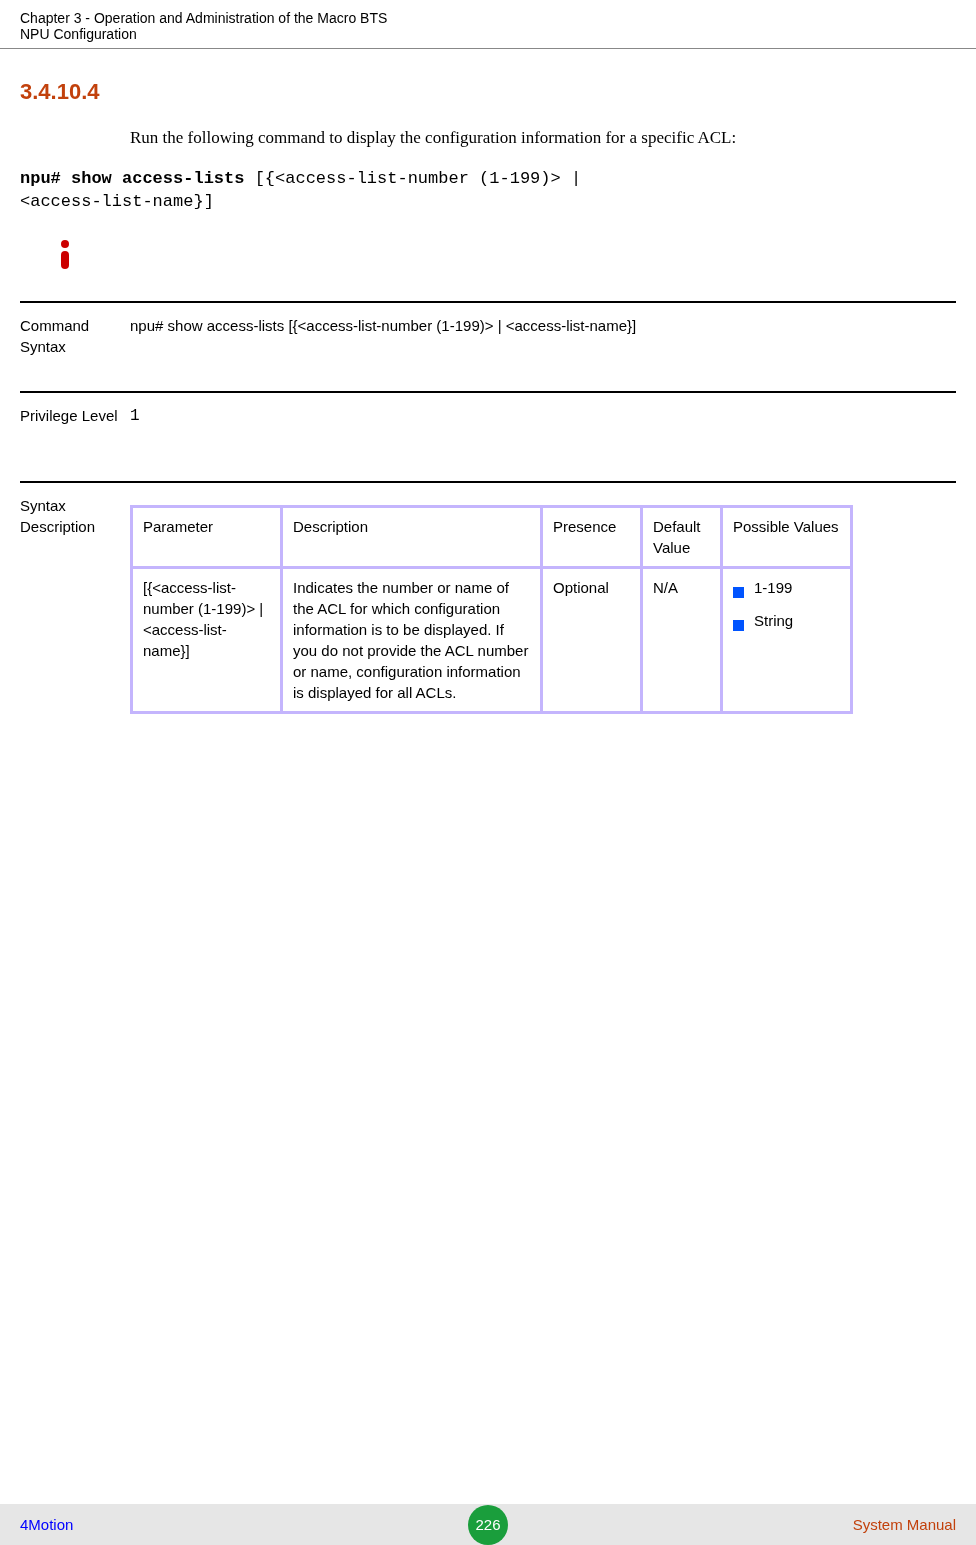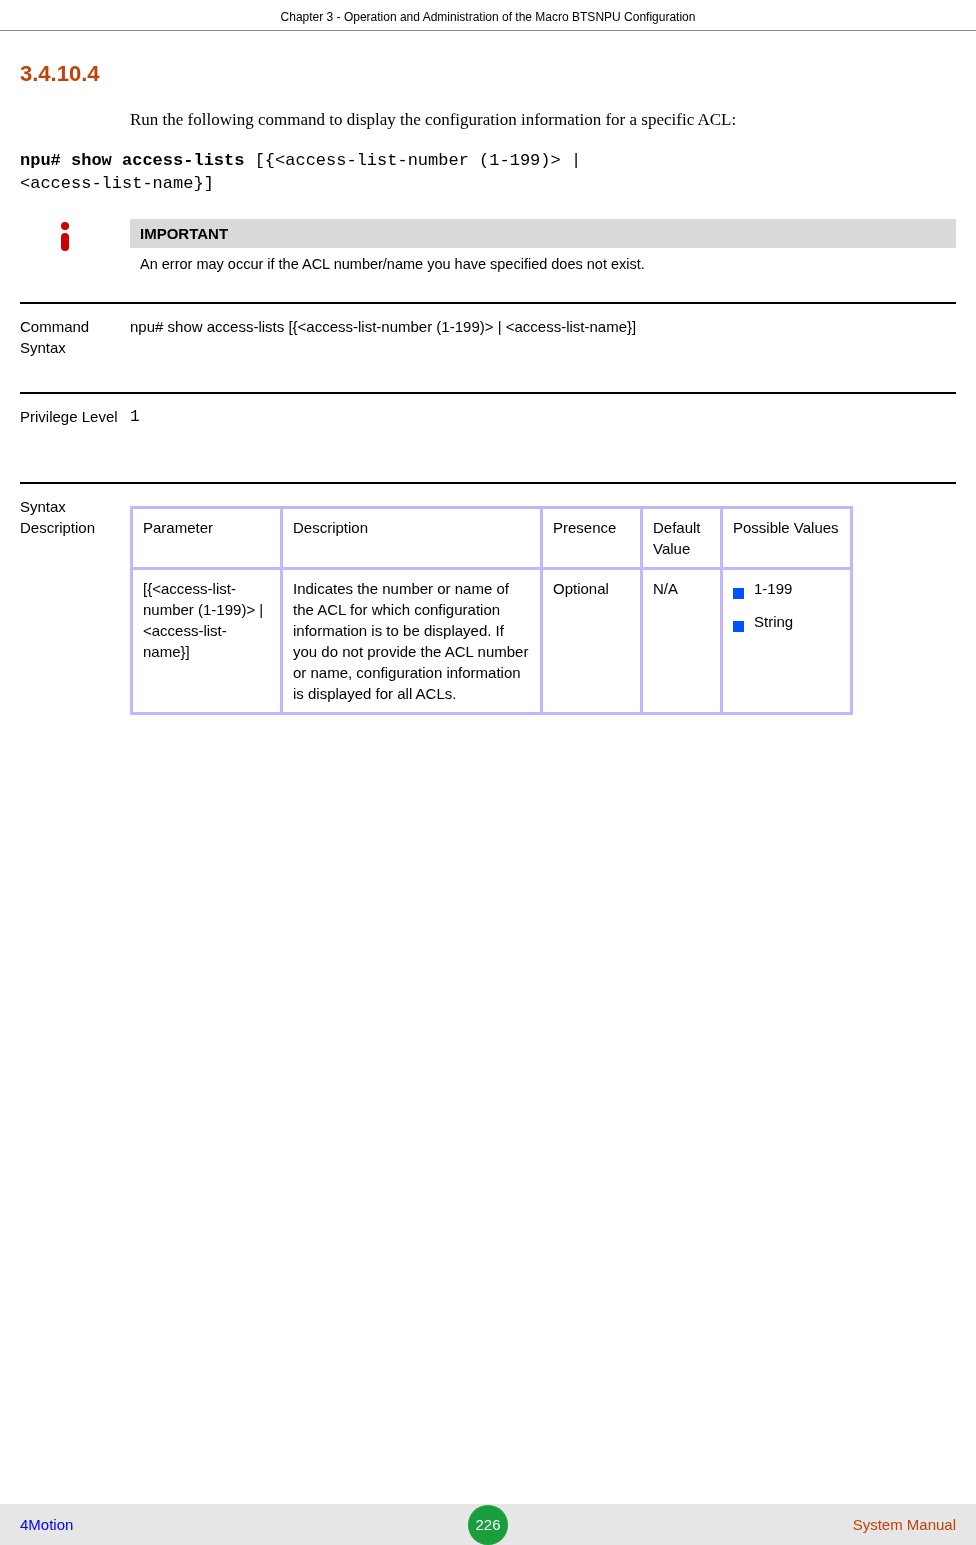--- a/index.html
+++ b/index.html
@@ -6,24 +6,25 @@
     body {
       font-family: Arial, Helvetica, sans-serif;
       width: 976px;
       height: 1545px;
       position: relative;
       background: #fff;
       padding: 0;
     }
     .header {
       display: flex;
-      justify-content: center;
+      justify-content: flex-start;
       padding: 10px 20px 6px 20px;
       border-bottom: 1px solid #888;
-      font-size: 12px;
+      font-size: 14px;
+      flex-direction: column;
     }
     .content {
       padding: 30px 20px 0 20px;
     }
     .section-heading {
       display: flex;
       align-items: baseline;
       margin-bottom: 20px;
     }
     .section-number {
@@ -182,24 +183,20 @@
     <span class="code-bold">npu# show access-lists </span><span>[{&lt;access-list-number (1-199)&gt; |</span>
   </div>
   <div class="code-line">&lt;access-list-name}]</div>
 
   <div class="important-block">
     <div class="important-icon-col">
       <svg width="18" height="32" viewBox="0 0 18 32">
         <circle cx="9" cy="5" r="4" fill="#cc0000"></circle>
         <rect x="5" y="12" width="8" height="18" rx="4" fill="#cc0000"></rect>
       </svg>
-    </div>
-    <div class="important-content">
-      <div class="important-header">IMPORTANT</div>
-      <div class="important-text">An error may occur if the ACL number/name you have specified does not exist.</div>
     </div>
   </div>
 
   <div class="info-row">
     <div class="info-label">Command Syntax</div>
     <div class="info-value">npu# show access-lists [{&lt;access-list-number (1-199)&gt; | &lt;access-list-name}]</div>
   </div>
 
   <div class="info-row">
     <div class="info-label">Privilege Level</div>

